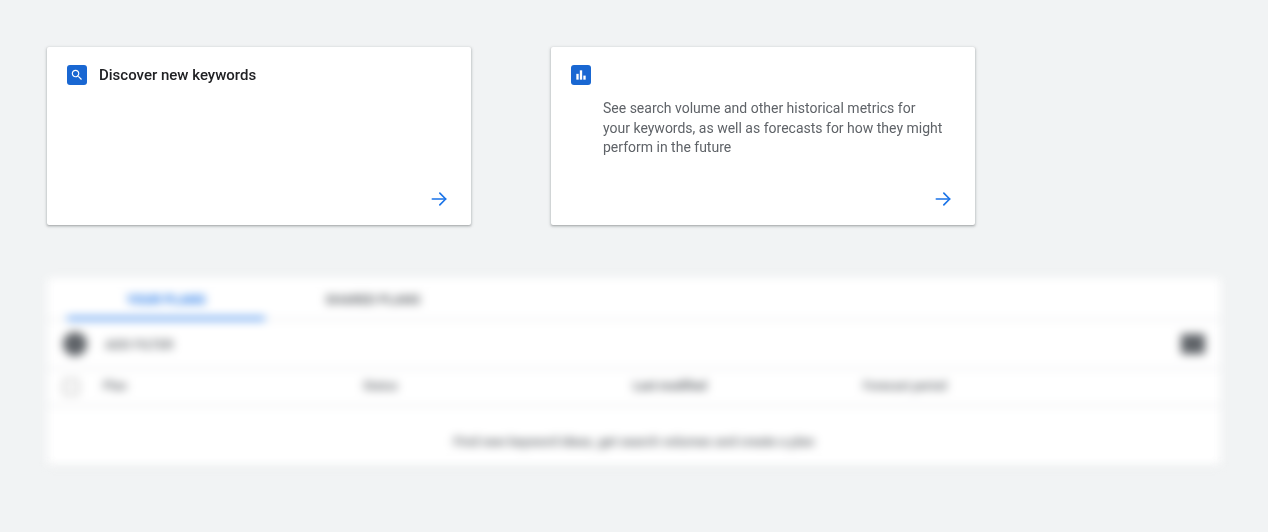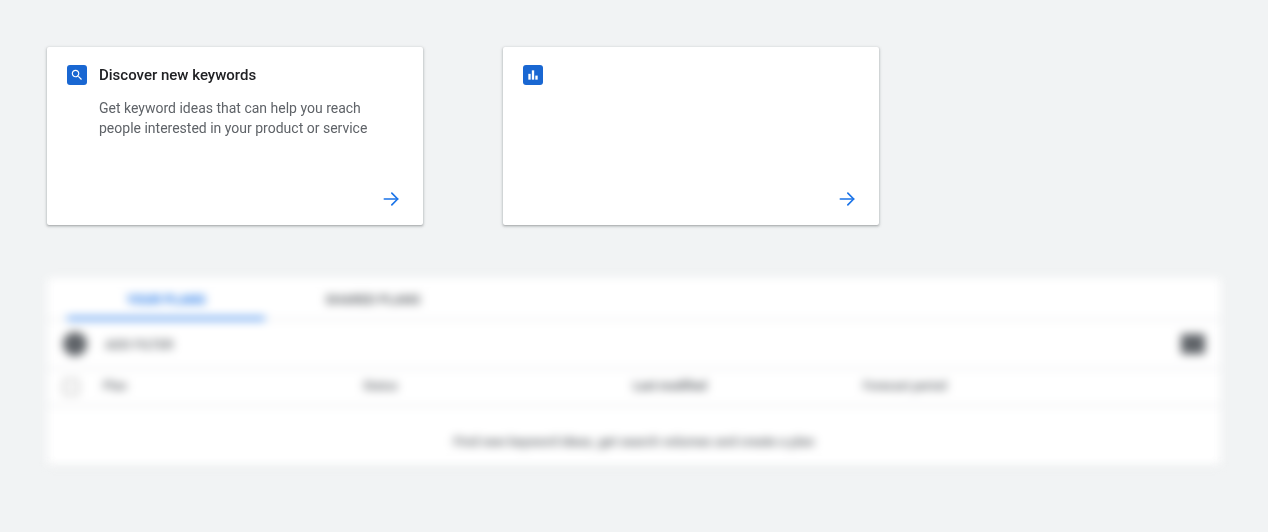--- a/index.html
+++ b/index.html
@@ -15,21 +15,21 @@
       overflow: hidden;
     }
     .container {
       padding: 47px 47px 0 47px;
     }
     .cards-row {
       display: flex;
       gap: 80px;
     }
     .card {
-      width: 376px;
+      width: 424px;
       height: 178px;
       background: #fff;
       border-radius: 2px;
       box-shadow: 0 1px 2px 0 rgba(60,64,67,0.3), 0 1px 3px 1px rgba(60,64,67,0.15);
       padding: 18px 20px 16px 20px;
       display: flex;
       flex-direction: column;
       position: relative;
     }
     .card-header {
@@ -175,39 +175,39 @@
   <div class="cards-row">
     <div class="card">
       <div class="card-header">
         <div class="card-icon">
           <svg viewBox="0 0 24 24">
               <path d="M15.5 14h-.79l-.28-.27C15.41 12.59 16 11.11 16 9.5 16 5.91 13.09 3 9.5 3S3 5.91 3 9.5 5.91 16 9.5 16c1.61 0 3.09-.59 4.23-1.57l.27.28v.79l5 4.99L20.49 19l-4.99-5zm-6 0C7.01 14 5 11.99 5 9.5S7.01 5 9.5 5 14 7.01 14 9.5 11.99 14 9.5 14z"></path>
             </svg>
         </div>
         <div class="card-title">Discover new keywords</div>
       </div>
-      <div class="card-description">Get keyword ideas that can help you reach people interested in your product or service</div>
       <div class="card-arrow">
         <svg viewBox="0 0 24 24" fill="none" stroke="#1a73e8" stroke-width="2" stroke-linecap="round" stroke-linejoin="round">
             <line x1="4" y1="12" x2="20" y2="12"></line>
             <polyline points="13 5 20 12 13 19"></polyline>
           </svg>
       </div>
     </div>
 
     <div class="card">
       <div class="card-header">
         <div class="card-icon">
           <svg viewBox="0 0 24 24">
               <rect x="4" y="10" width="4" height="10"></rect>
               <rect x="10" y="4" width="4" height="16"></rect>
               <rect x="16" y="13" width="4" height="7"></rect>
             </svg>
         </div>
       </div>
+      <div class="card-description">See search volume and other historical metrics for your keywords, as well as forecasts for how they might perform in the future</div>
       <div class="card-arrow">
         <svg viewBox="0 0 24 24" fill="none" stroke="#1a73e8" stroke-width="2" stroke-linecap="round" stroke-linejoin="round">
             <line x1="4" y1="12" x2="20" y2="12"></line>
             <polyline points="13 5 20 12 13 19"></polyline>
           </svg>
       </div>
     </div>
   </div>
 
   <div class="blurred-section">

